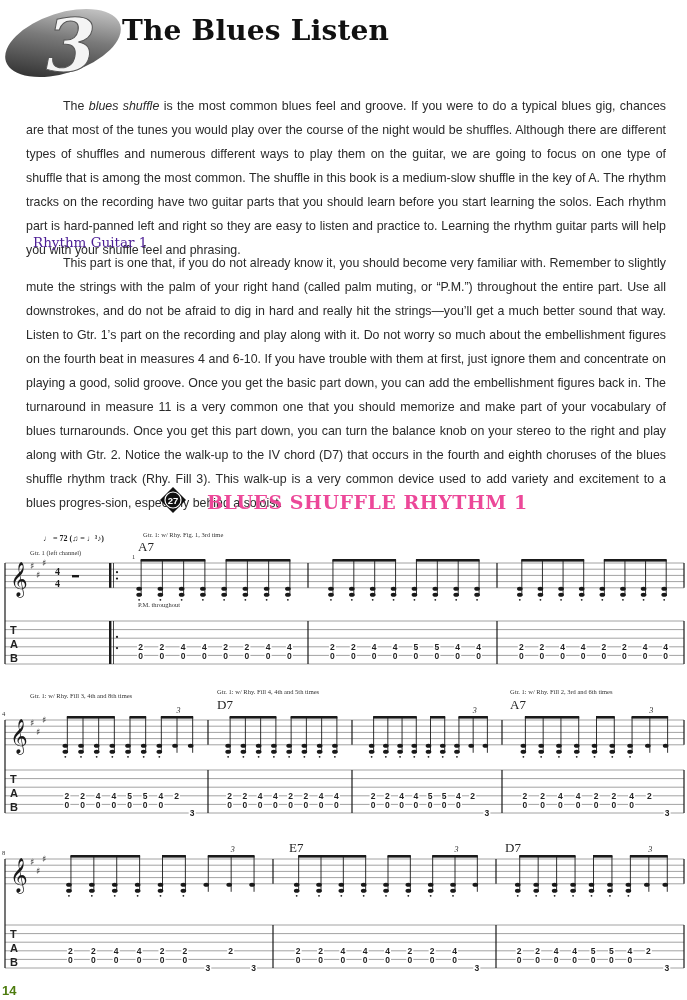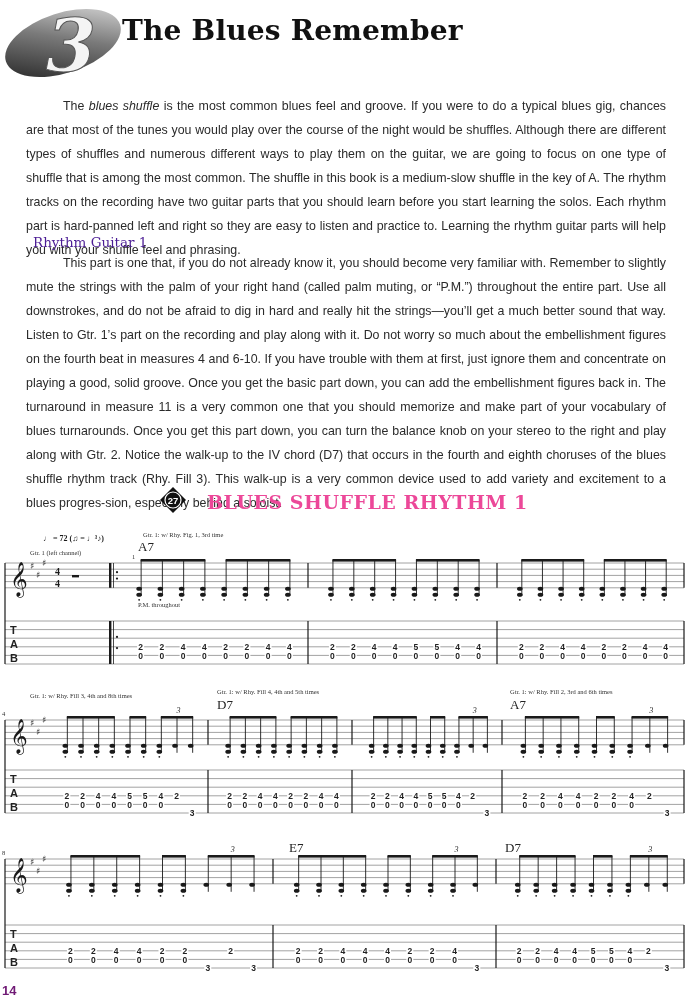--- a/index.html
+++ b/index.html
@@ -9,21 +9,21 @@
   .chapter-badge { position: absolute; left: 2px; top: 3px; width: 122px; height: 76px; }
   .chapter-title { position: absolute; left: 122px; top: 14px; font-family: "DejaVu Serif", serif; font-weight: bold; font-size: 28px; color: #111; letter-spacing: 0.2px; }
   .body-text { position: absolute; left: 26px; width: 640px; font-size: 12.4px; line-height: 24px; color: #2a2a2a; text-align: justify; }
   .body-text p { text-indent: 37px; }
   .intro { top: 94px; }
   .section-heading { position: absolute; left: 33px; top: 234px; font-family: "DejaVu Serif", serif; font-weight: normal; font-size: 13.5px; color: #4c1d95; }
   .rg1 { top: 251px; }
   .piece-title { position: absolute; left: 160px; top: 487px; display: flex; align-items: flex-end; gap: 21px; }
   .track-badge { width: 26px; height: 26px; position: relative; }
   .piece-title-text { font-family: "DejaVu Serif", serif; font-weight: bold; font-size: 19px; letter-spacing: 0.5px; color: #ec4899; }
-  .page-number { position: absolute; left: 2px; top: 983px; font-weight: bold; font-size: 13px; color: #701a75; }
+  .page-number { position: absolute; left: 2px; top: 983px; font-weight: bold; font-size: 13px; color: #4d7c0f; }
   .music { position: absolute; left: 0; top: 0; width: 687px; height: 1000px; pointer-events: none; }
   .tiny { font-family: "Liberation Serif", serif; font-size: 6.5px; fill: #333; }
   .chord { font-family: "Liberation Serif", serif; font-size: 13px; fill: #222; }
   .tabnum { font-family: "Liberation Sans", sans-serif; font-size: 8.5px; font-weight: bold; fill: #222; }
   .tabletter { font-family: "Liberation Sans", sans-serif; font-weight: bold; font-size: 11px; fill: #222; }
 </style>
 </head>
 <body>
 
 <div class="chapter-header">
@@ -31,21 +31,21 @@
     <defs>
       <linearGradient id="bg1" x1="0" y1="1" x2="1" y2="0">
         <stop offset="0" stop-color="#1c1c1c"></stop>
         <stop offset="0.55" stop-color="#7a7a7a"></stop>
         <stop offset="1" stop-color="#e4e4e4"></stop>
       </linearGradient>
     </defs>
     <ellipse cx="61" cy="40" rx="60" ry="30" transform="rotate(-18 61 40)" fill="url(#bg1)"></ellipse>
     <text x="44" y="68" font-family="DejaVu Serif, serif" font-style="italic" font-weight="bold" font-size="72" fill="#f4f4f4" stroke="#555" stroke-width="1">3</text>
   </svg>
-  <div class="chapter-title">The Blues Remember</div>
+  <div class="chapter-title">The Blues Listen</div>
 </div>
 
 <div class="body-text intro">
   <p><span>The </span><em>blues shuffle</em><span> is the most common blues feel and groove. If you were to do a typical blues gig, chances are that most of the tunes you would play over the course of the night would be shuffles. Although there are different types of shuffles and numerous different ways to play them on the guitar, we are going to focus on one type of shuffle that is among the most common. The shuffle in this book is a medium-slow shuffle in the key of A. The rhythm tracks on the recording have two guitar parts that you should learn before you start learning the solos. Each rhythm part is hard-panned left and right so they are easy to listen and practice to. Learning the rhythm guitar parts will help you with your shuffle feel and phrasing.</span></p>
 </div>
 
 <div class="section-heading">Rhythm Guitar 1</div>
 <div class="body-text rg1">
   <p>This part is one that, if you do not already know it, you should become very familiar with. Remember to slightly mute the strings with the palm of your right hand (called palm muting, or “P.M.”) throughout the entire part. Use all downstrokes, and do not be afraid to dig in hard and really hit the strings—you’ll get a much better sound that way. Listen to Gtr. 1’s part on the recording and play along with it. Do not worry so much about the embellishment figures on the fourth beat in measures 4 and 6-10. If you have trouble with them at first, just ignore them and concentrate on playing a good, solid groove. Once you get the basic part down, you can add the embellishment figures back in. The turnaround in measure 11 is a very common one that you should memorize and make part of your vocabulary of blues turnarounds. Once you get this part down, you can turn the balance knob on your stereo to the right and play along with Gtr. 2. Notice the walk-up to the IV chord (D7) that occurs in the fourth and eighth choruses of the blues shuffle rhythm track (Rhy. Fill 3). This walk-up is a very common device used to add variety and excitement to a blues progres-sion, especially behind a soloist.</p>
 </div>

